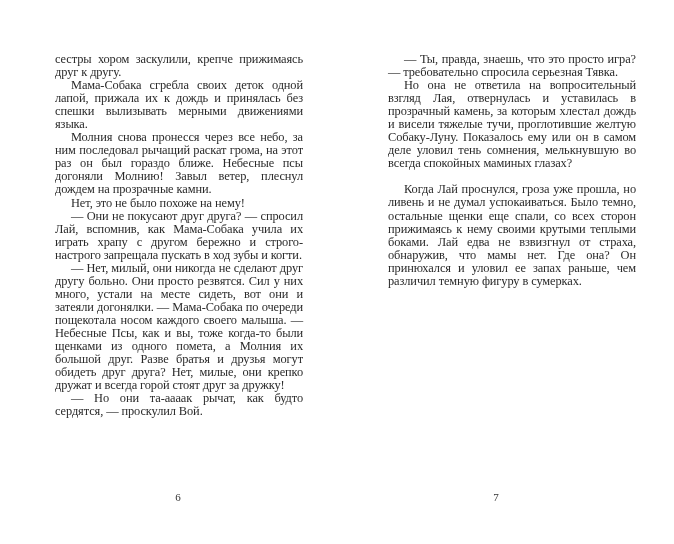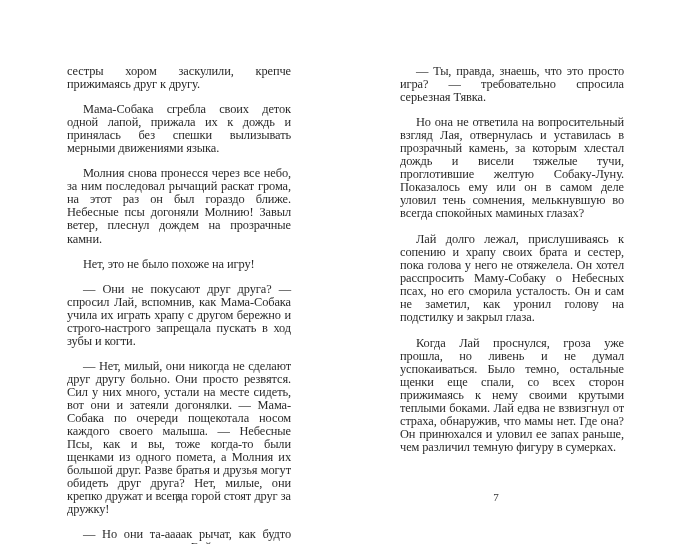--- a/index.html
+++ b/index.html
@@ -5,45 +5,44 @@
   html, body { margin:0; padding:0; }
   body {
     width:674px; height:544px; background:#ffffff; position:relative; overflow:hidden;
     font-family: "Liberation Serif", "DejaVu Serif", serif;
     color:#2a2a2a;
   }
   .page { position:absolute; top:53px; width:248px; }
   .page.left { left:55px; }
   .page.right { left:388px; }
   .page p {
-    margin:12px; font-size:12.4px; line-height:13.05px; text-align:justify;
+    margin:0; font-size:12.4px; line-height:13.05px; text-align:justify;
     text-indent:16px; hyphens:manual; letter-spacing:-0.1px;
   }
   .page p.noindent { text-indent:0; }
   .page p.gap { margin-top:13px; }
   .pagenum {
     position:absolute; top:491px; font-size:11px; color:#333;
     width:20px; text-align:center;
   }
   .pagenum.left { left:168px; }
   .pagenum.right { left:486px; }
 </style>
 </head>
 <body>
 
 <div class="page left">
   <p class="noindent">сестры хором заскулили, крепче прижимаясь друг к другу.</p>
   <p>Мама-Собака сгребла своих деток одной лапой, прижала их к дождь и принялась без спешки вылизывать мерными движениями языка.</p>
   <p>Молния снова пронесся через все небо, за ним последовал рычащий раскат грома, на этот раз он был гораздо ближе. Небесные псы догоняли Молнию! Завыл ветер, плеснул дождем на прозрачные камни.</p>
-  <p>Нет, это не было похоже на игру!</p>
+  <p>Нет, это не было похоже на нему!</p>
   <p>— Они не покусают друг друга? — спросил Лай, вспомнив, как Мама-Собака учила их играть храпу с другом бережно и строго-настрого запрещала пускать в ход зубы и когти.</p>
   <p>— Нет, милый, они никогда не сделают друг другу больно. Они просто резвятся. Сил у них много, устали на месте сидеть, вот они и затеяли догонялки. — Мама-Собака по очереди пощекотала носом каждого своего малыша. — Небесные Псы, как и вы, тоже когда-то были щенками из одного помета, а Молния их большой друг. Разве братья и друзья могут обидеть друг друга? Нет, милые, они крепко дружат и всегда горой стоят друг за дружку!</p>
   <p>— Но они та-аааак рычат, как будто сердятся, — проскулил Вой.</p>
 </div>
 <div class="pagenum left">6</div>
 
 <div class="page right">
   <p>— Ты, правда, знаешь, что это просто игра? — требовательно спросила серьезная Тявка.</p>
   <p>Но она не ответила на вопросительный взгляд Лая, отвернулась и уставилась в прозрачный камень, за которым хлестал дождь и висели тяжелые тучи, проглотившие желтую Собаку-Луну. Показалось ему или он в самом деле уловил тень сомнения, мелькнувшую во всегда спокойных маминых глазах?</p>
-  <p>Лай долго лежал, прислушиваясь к сопению и храпу своих брата и сестер, пока голова у него не отяжелела. Он хотел расспросить Маму-Собаку о Небесных псах, но его сморила усталость. Он и сам не заметил, как уронил голову на подстилку и закрыл глаза.</p>
   <p class="gap">Когда Лай проснулся, гроза уже прошла, но ливень и не думал успокаиваться. Было темно, остальные щенки еще спали, со всех сторон прижимаясь к нему своими крутыми теплыми боками. Лай едва не взвизгнул от страха, обнаружив, что мамы нет. Где она? Он принюхался и уловил ее запах раньше, чем различил темную фигуру в сумерках.</p>
 </div>
 <div class="pagenum right">7</div>
 
 </body></html>

